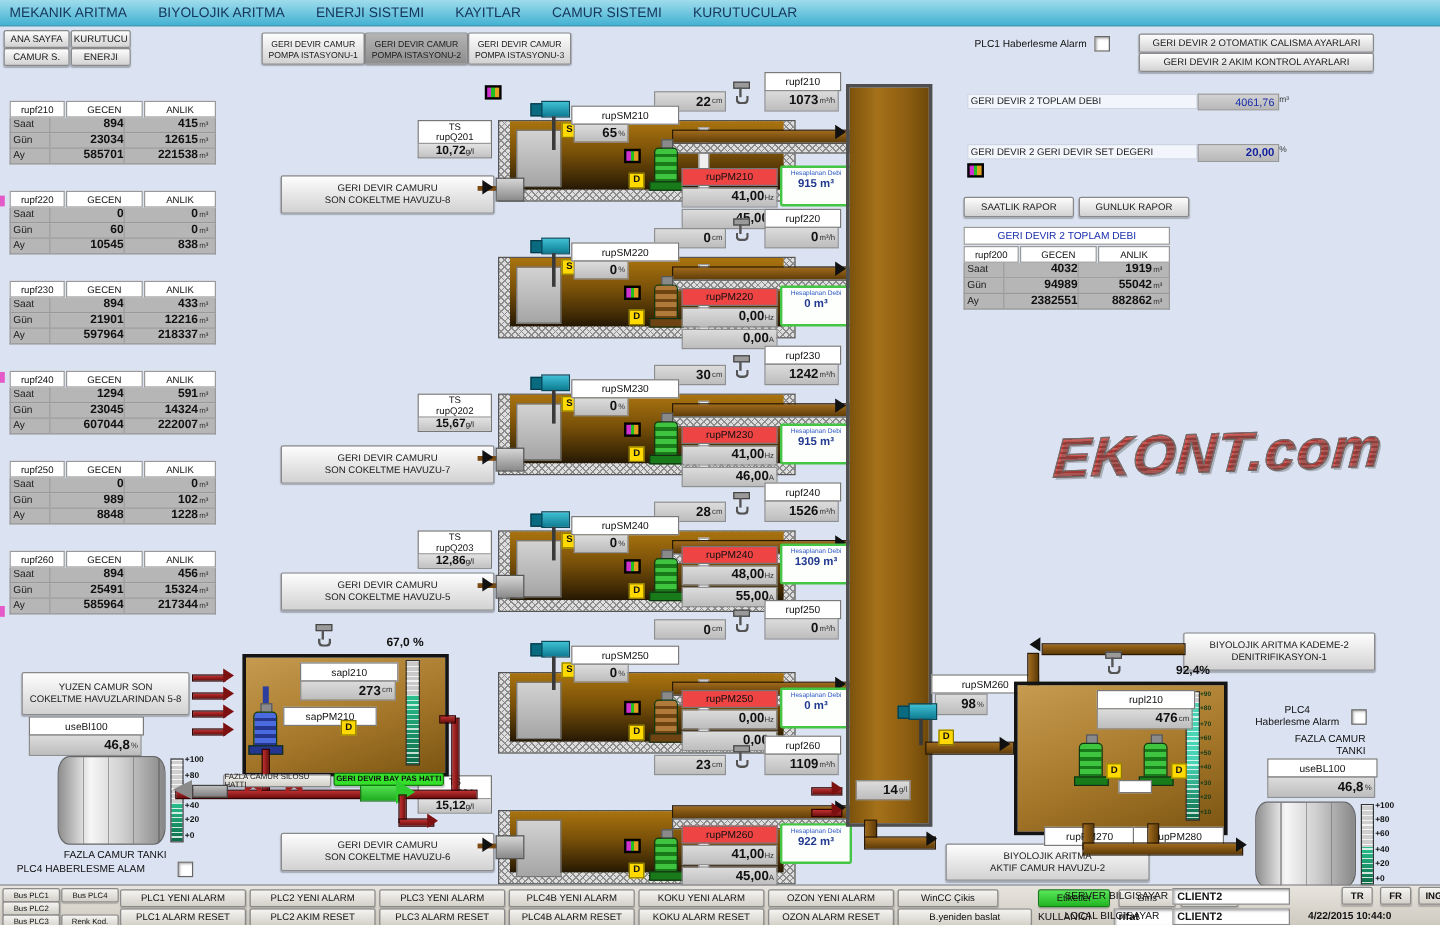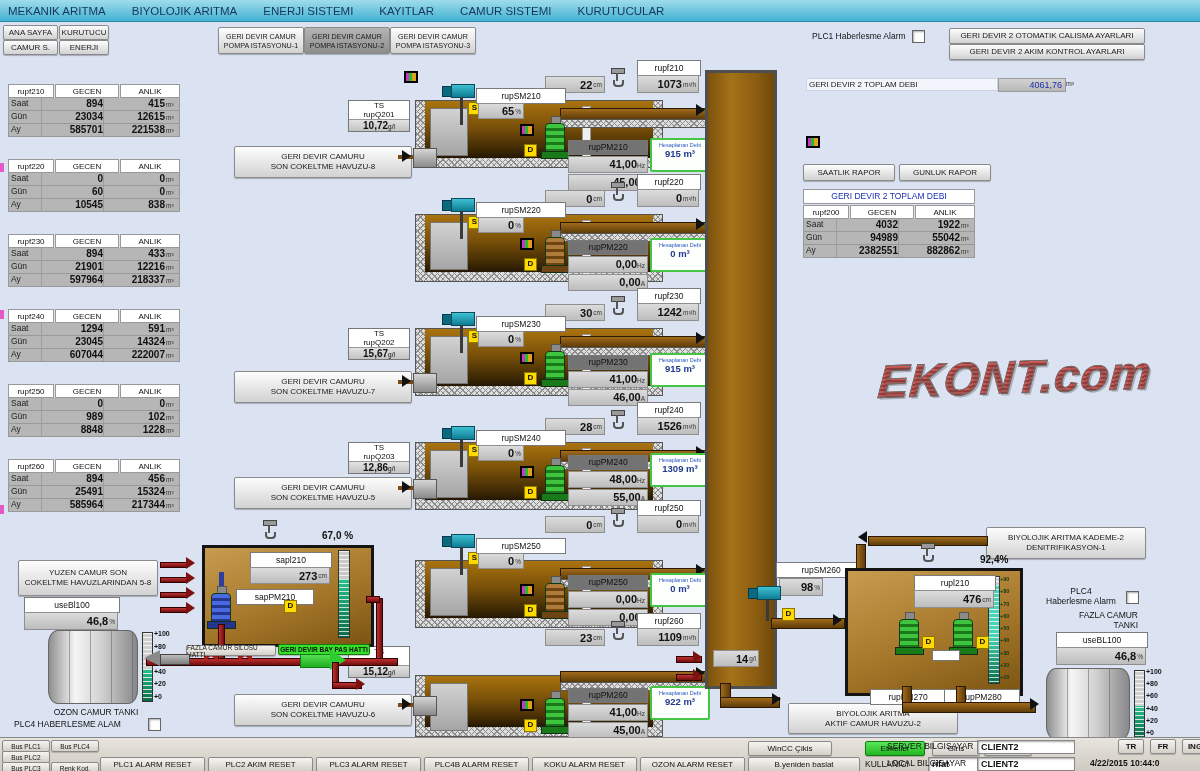--- a/index.html
+++ b/index.html
@@ -74,21 +74,21 @@
   .src{position:absolute;left:4px;top:86px;width:176px;height:30px}
   .i3 .src{top:83px}.i4 .src{top:75px}.i6 .src{top:59px}
   .stub{position:absolute;left:183px;top:88px;width:22px;height:18px;background:linear-gradient(180deg,#d5d5d5,#8a8a8a);border:1px solid #555}
   .i3 .stub{top:85px}.i4 .stub{top:77px}.i6 .stub{top:61px}
   .inpipe{position:absolute;left:168px;top:95px;width:16px;height:4px;background:#7a4a12}
   .i3 .inpipe{top:92px}.i4 .inpipe{top:84px}.i6 .inpipe{top:68px}
   .inar{position:absolute;left:172px;top:90px}
   .i3 .inar{top:87px}.i4 .inar{top:79px}.i6 .inar{top:63px}
   .pmblock{position:absolute;left:338px;width:80px}
   .i1 .pmblock{top:80px}.i2 .pmblock{top:66px}.i3 .pmblock{top:67px}.i4 .pmblock{top:53px}.i5 .pmblock{top:55px}.i6 .pmblock{top:53px}
-  .pmblock .pml{background:#737373;border:1px solid #777;font-size:8.5px;text-align:center;height:13px;line-height:12px}
+  .pmblock .pml{background:#ef4444;border:1px solid #777;font-size:8.5px;text-align:center;height:13px;line-height:12px}
   .pmblock .pmv{background:linear-gradient(180deg,#dcdcdc,#bdbdbd);border:1px solid #8f8f8f;font-size:11px;font-weight:bold;text-align:right;height:15px;line-height:14px;margin-top:1px;padding-right:2px}
   .pmblock .pmv .unit{font-size:6.5px;font-weight:normal;color:#333}
   .debi{position:absolute;left:420px;width:56px;height:30px;background:#fdfffd;border:2px solid #44c544;border-radius:2px;text-align:center}
   .i1 .debi{top:78px}.i2 .debi{top:64px}.i3 .debi{top:65px}.i4 .debi{top:51px}.i5 .debi{top:53px}.i6 .debi{top:51px}
   .debi .dt{font-size:5.5px;color:#2a56c5;margin-top:2px}
   .debi .dv{font-size:9.5px;font-weight:bold;color:#22398f}
   
   .ar{position:absolute;width:0;height:0;border:6px solid transparent}
   .ar.r{border-left:9px solid #111;border-right:none}
   .ar.l{border-right:9px solid #111;border-left:none}
@@ -809,41 +809,46 @@
 <div style="position:absolute;left:806px;top:63px;width:320px;height:76px">
 
 
     <div class="prow i2">
       <div class="pl">GERI DEVIR 2 TOPLAM DEBI</div>
       <div class="pv">4061,76</div>
       <div class="pu">m³</div>
     </div>
 
 
+    <div class="prow i4">
+      <div class="pl">GERI DEVIR 2 GERI DEVIR SET DEGERI</div>
+      <div class="pv">20,00</div>
+      <div class="pu">%</div>
+    </div>
   </div>
 
 <div class="vfd" style="left:806px;top:136px">
     <div class="scr"></div>
   </div>
 <div class="btn" style="left:803px;top:164px;width:90px;height:15px">SAATLIK RAPOR</div>
 <div class="btn" style="left:899px;top:164px;width:90px;height:15px">GUNLUK RAPOR</div>
 
 <div id="totals">
   <div class="title">GERI DEVIR 2 TOPLAM DEBI</div>
   <div class="ft-h">
     <div class="cell cn">rupf200</div>
     <div class="cell cg">GECEN</div>
     <div class="cell ca">ANLIK</div>
   </div>
   <div>
 
       <div class="ft-r i1">
         <div class="rl">Saat</div>
         <div class="rv">4032</div>
-        <div class="rv">1922</div>
+        <div class="rv">1919</div>
         <div class="ru">m³</div>
       </div>
 
       <div class="ft-r i2">
         <div class="rl">Gün</div>
         <div class="rv">94989</div>
         <div class="rv">55042</div>
         <div class="ru">m³</div>
       </div>
 
@@ -905,21 +910,21 @@
     <div class="ticks"></div>
   </div>
 <div class="slabels" style="left:154px;top:630px;height:70px;font-size:7px">
     <div class="i1">+100</div>
     <div class="i2">+80</div>
     <div class="i3">+60</div>
     <div class="i4">+40</div>
     <div class="i5">+20</div>
     <div class="i6">+0</div>
   </div>
-<div class="tlabel" style="left:36px;top:707px;width:120px;text-align:center">OZON CAMUR TANKI</div>
+<div class="tlabel" style="left:36px;top:707px;width:120px;text-align:center">FAZLA CAMUR TANKI</div>
 <span class="tlabel" style="left:14px;top:719px">PLC4 HABERLESME ALAM</span>
 <div class="chk" style="left:148px;top:718px"></div>
 
 <div class="rpipev" style="left:218px;top:624px;width:5px;height:38px"></div>
 <div class="rpipev" style="left:376px;top:598px;width:5px;height:64px"></div>
 <div class="rpipe" style="left:366px;top:596px;width:12px;height:5px"></div>
 <div class="rpipe" style="left:146px;top:658px;width:250px;height:6px"></div>
 <div class="valve" style="left:204px;top:651px"></div>
 <div class="valve" style="left:238px;top:651px"></div>
 <div class="tbtn tsmall" style="left:186px;top:645px;width:88px;height:9px;position:absolute">FAZLA CAMUR SILOSU HATTI</div>
@@ -1006,20 +1011,29 @@
     <div class="i6">+0</div>
   </div>
 
 <div id="taskbar">
   <div class="tbtn tsmall" style="left:2px;top:2px;width:46px;height:10px">Bus PLC1</div>
   <div class="tbtn tsmall" style="left:2px;top:13px;width:46px;height:10px">Bus PLC2</div>
   <div class="tbtn tsmall" style="left:2px;top:24px;width:46px;height:10px">Bus PLC3</div>
   <div class="tbtn tsmall" style="left:51px;top:2px;width:46px;height:10px">Bus PLC4</div>
   <div class="tbtn tsmall" style="left:51px;top:24px;width:46px;height:10px">Renk Kod.</div>
 
+  <div id="alarmrow1" style="left:100px">
+
+  <div class="tbtn i1">PLC1 YENI ALARM</div>
+      <div class="tbtn i2">PLC2 YENI ALARM</div>
+      <div class="tbtn i3">PLC3 YENI ALARM</div>
+      <div class="tbtn i4">PLC4B YENI ALARM</div>
+      <div class="tbtn i5">KOKU YENI ALARM</div>
+      <div class="tbtn i6">OZON YENI ALARM</div>
+    </div>
   <div id="alarmrow2" style="left:100px">
 
   <div class="tbtn i1">PLC1 ALARM RESET</div>
       <div class="tbtn i2">PLC2 AKIM RESET</div>
       <div class="tbtn i3">PLC3 ALARM RESET</div>
       <div class="tbtn i4">PLC4B ALARM RESET</div>
       <div class="tbtn i5">KOKU ALARM RESET</div>
       <div class="tbtn i6">OZON ALARM RESET</div>
     </div>
 

